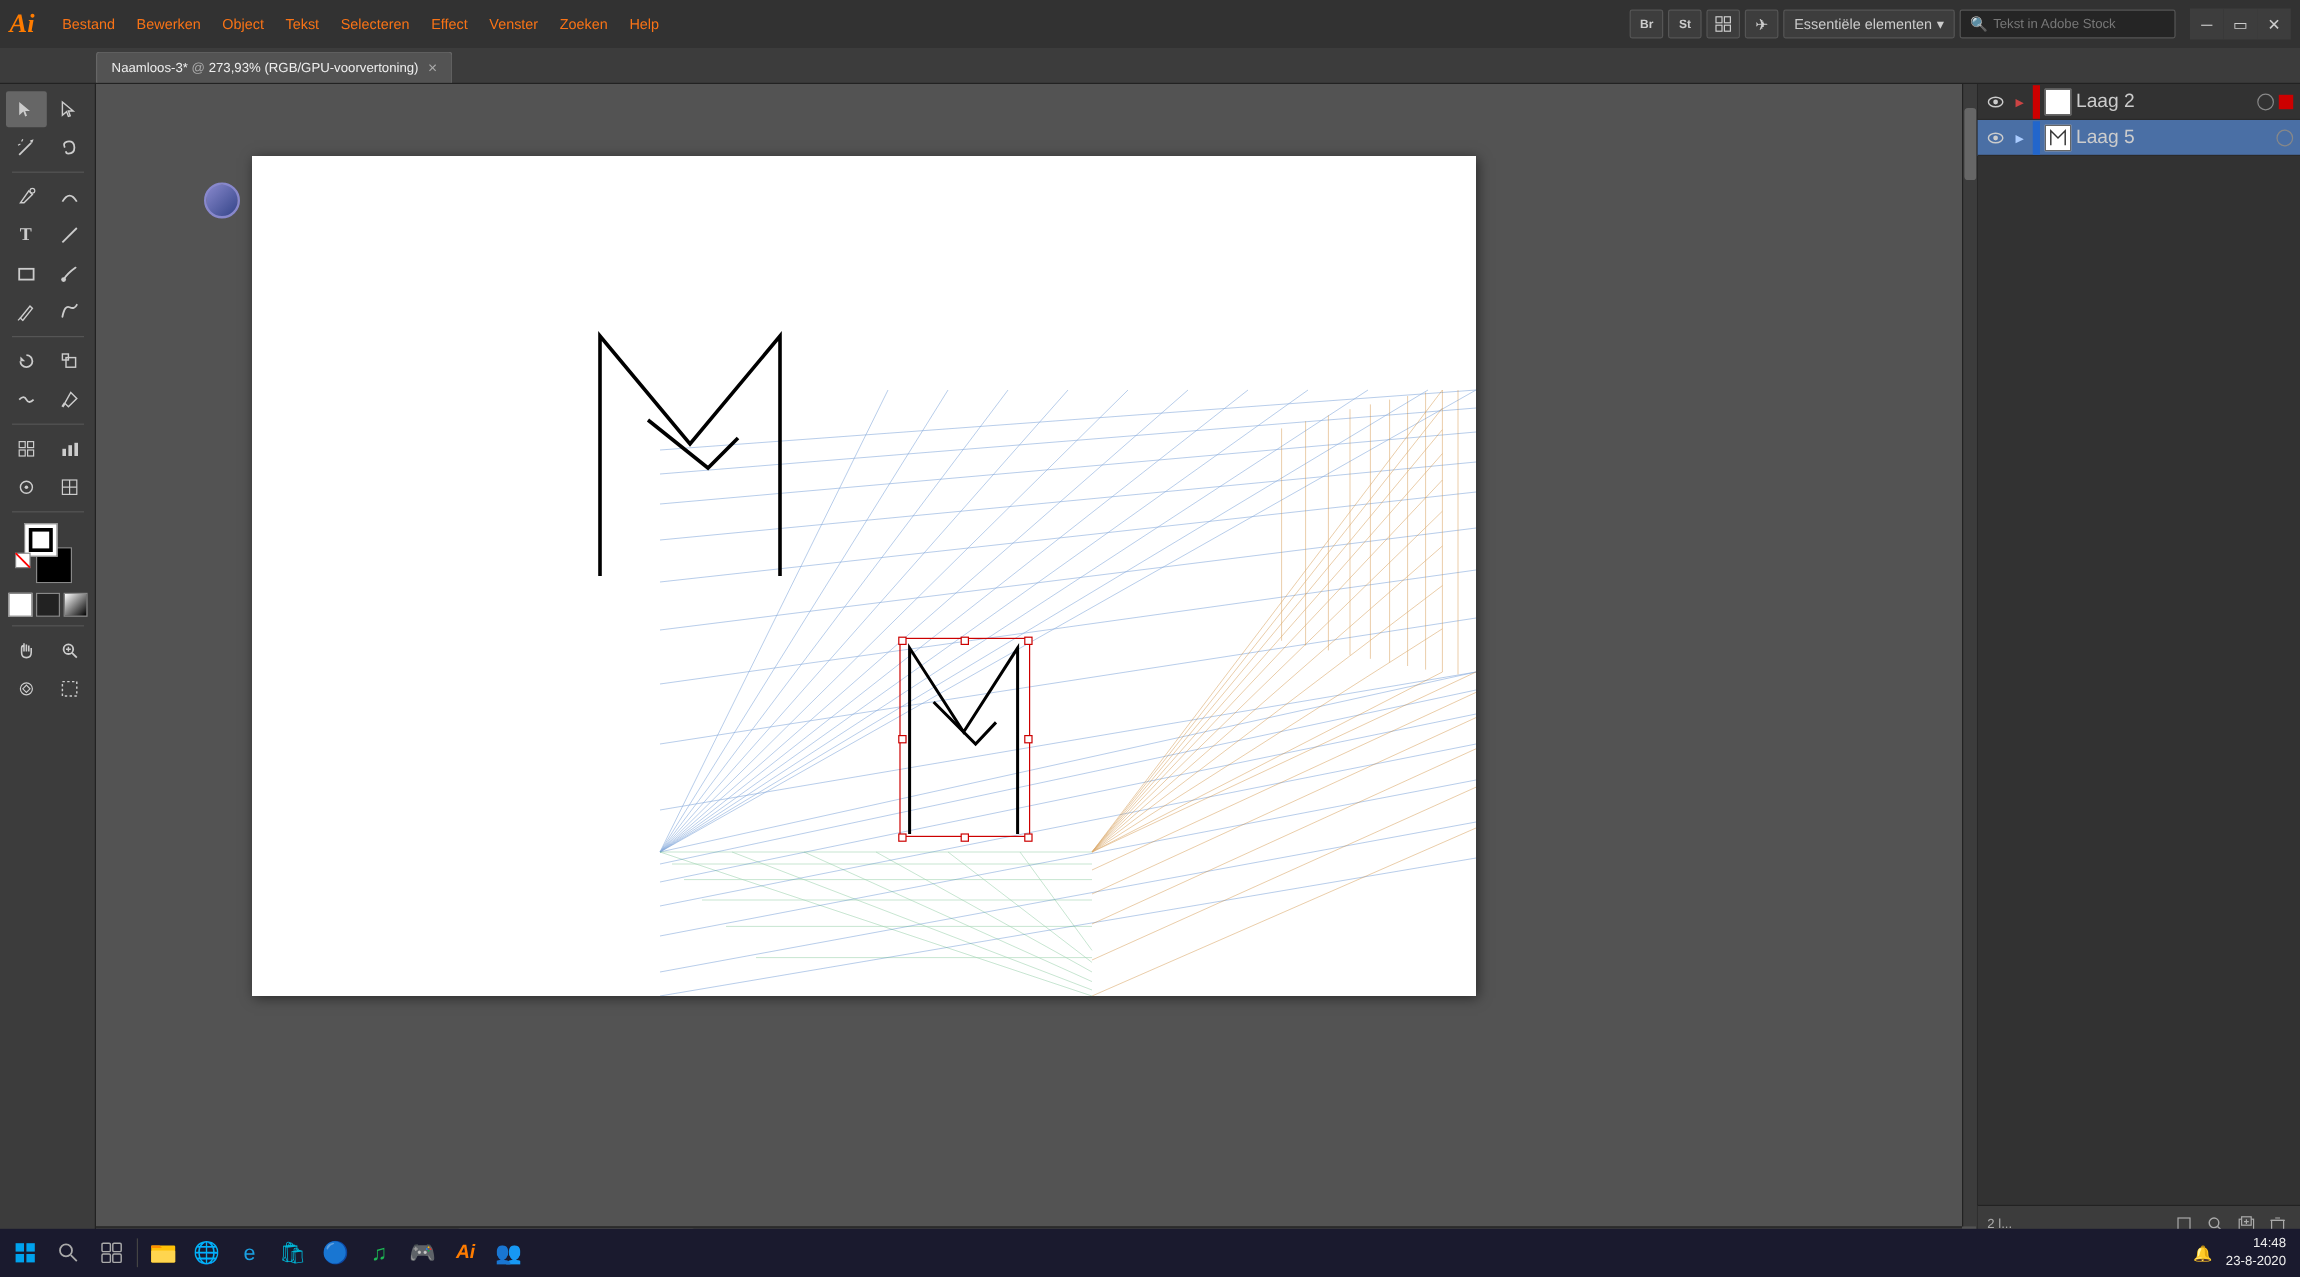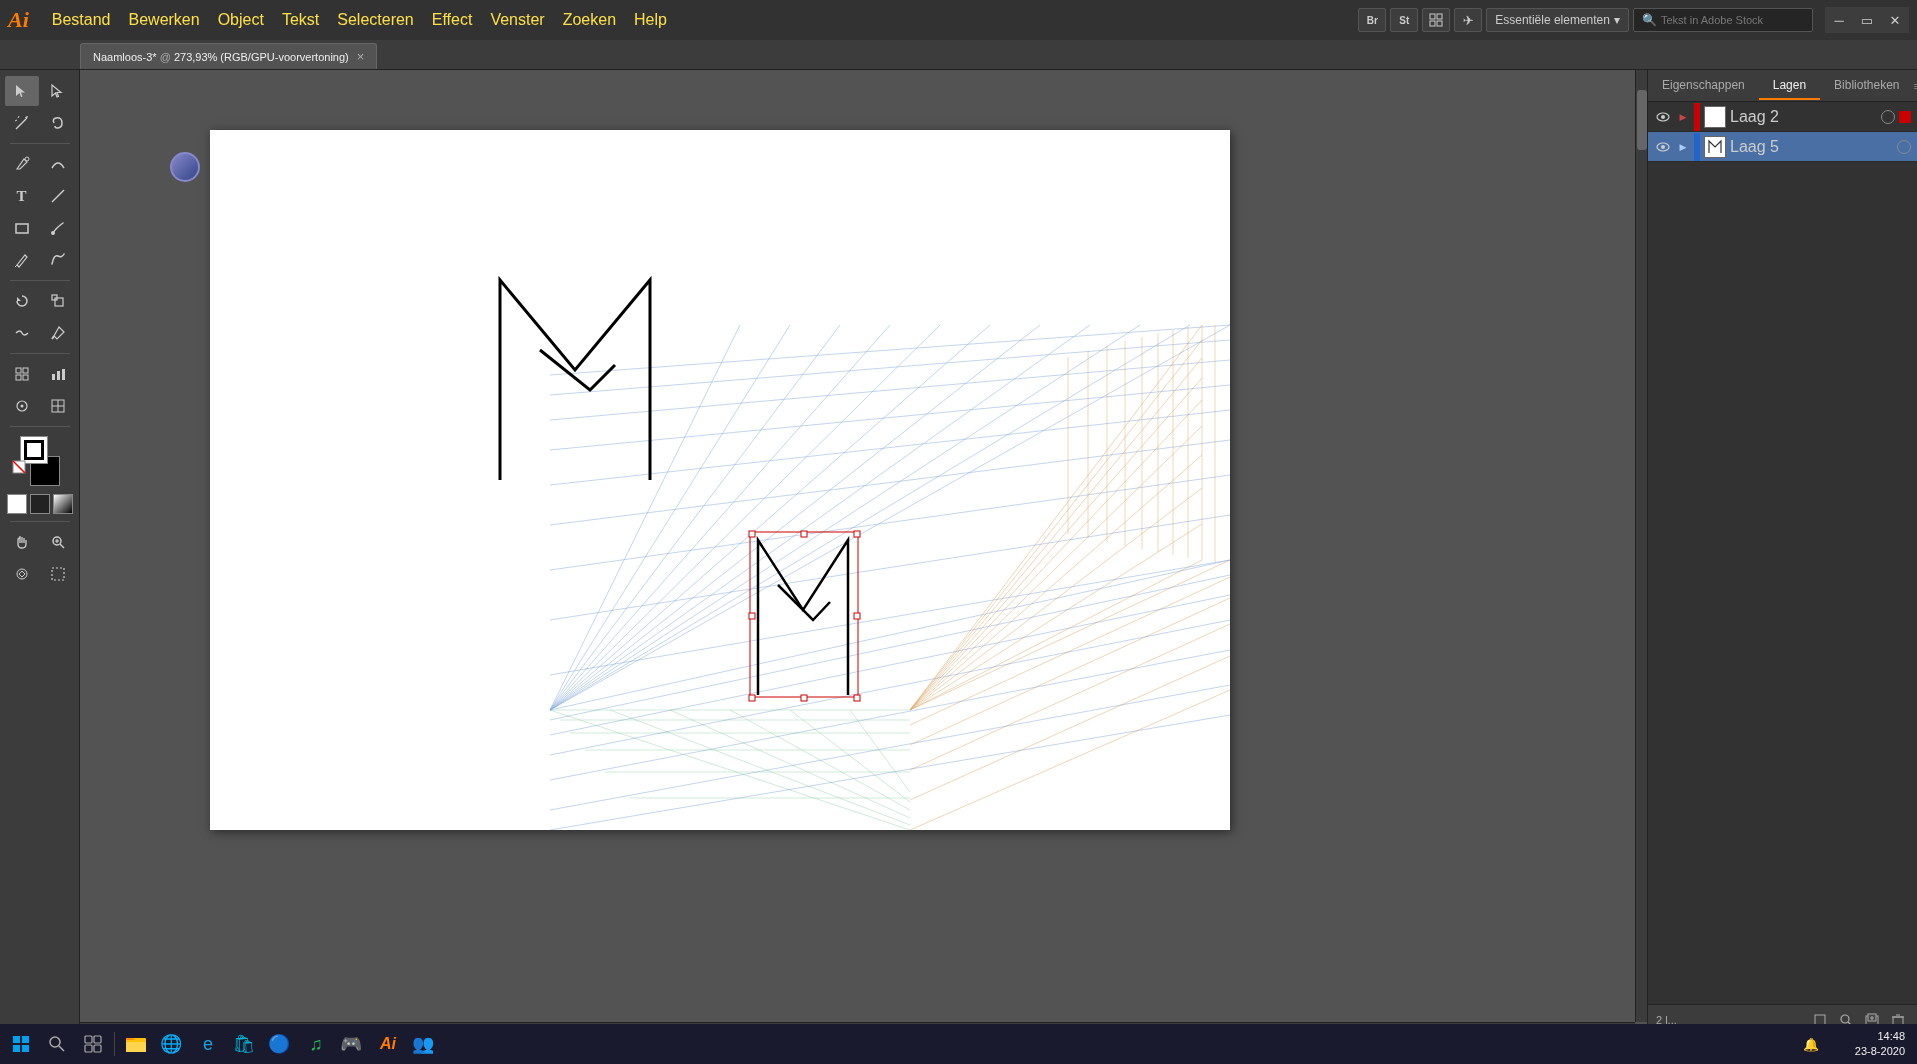--- a/index.html
+++ b/index.html
@@ -16,24 +16,24 @@
     }
     #ai-logo {
       color: #FF7C00;
       font-size: 22px;
       font-weight: bold;
       font-style: italic;
       margin-right: 14px;
       font-family: Georgia, serif;
     }
     .menu-item {
-      color: #fde047;
+      color: #f97316;
       padding: 4px 9px;
       cursor: pointer;
-      font-size: 16px;
+      font-size: 12px;
       border-radius: 2px;
       text-align: center;
     }
     .menu-spacer { flex: 1; }
     .menu-right-group {
       display: flex;
       align-items: center;
       gap: 4px;
     }
     .icon-btn {
@@ -405,21 +405,20 @@
       background: #444;
       margin: 0 2px;
     }
     .taskbar-spacer { flex: 1; }
     .taskbar-time {
       color: #eee;
       font-size: 11px;
       text-align: right;
       padding-right: 8px;
       line-height: 1.4;
-      margin-left: 24px;
     }
 
     
     #panel-bottom {
       height: 30px;
       background: #3c3c3c;
       display: flex;
       align-items: center;
       justify-content: flex-end;
       gap: 4px;
@@ -797,26 +796,20 @@
     <div id="canvas-scrollbar-right">
       <div class="scroll-thumb-v"></div>
     </div>
 
     <div id="canvas-scrollbar-bottom">
       <div class="scroll-thumb-h"></div>
     </div>
   </div>
 
   <div id="right-panel">
-    <div id="panel-tabs">
-      <div class="panel-tab">Eigenschappen</div>
-      <div class="panel-tab active">Lagen</div>
-      <div class="panel-tab">Bibliotheken</div>
-      <div class="panel-tab-icon" style="margin-left:auto;margin-right:6px;">≡</div>
-    </div>
 
     <div id="layers-panel">
 
       <div class="layer-row">
         <div class="layer-eye">
           <svg width="14" height="10" viewBox="0 0 14 10">
               <ellipse cx="7" cy="5" rx="6" ry="4" fill="none" stroke="#ccc" stroke-width="1.2"></ellipse>
               <circle cx="7" cy="5" r="2" fill="#ccc"></circle>
             </svg>
         </div>

